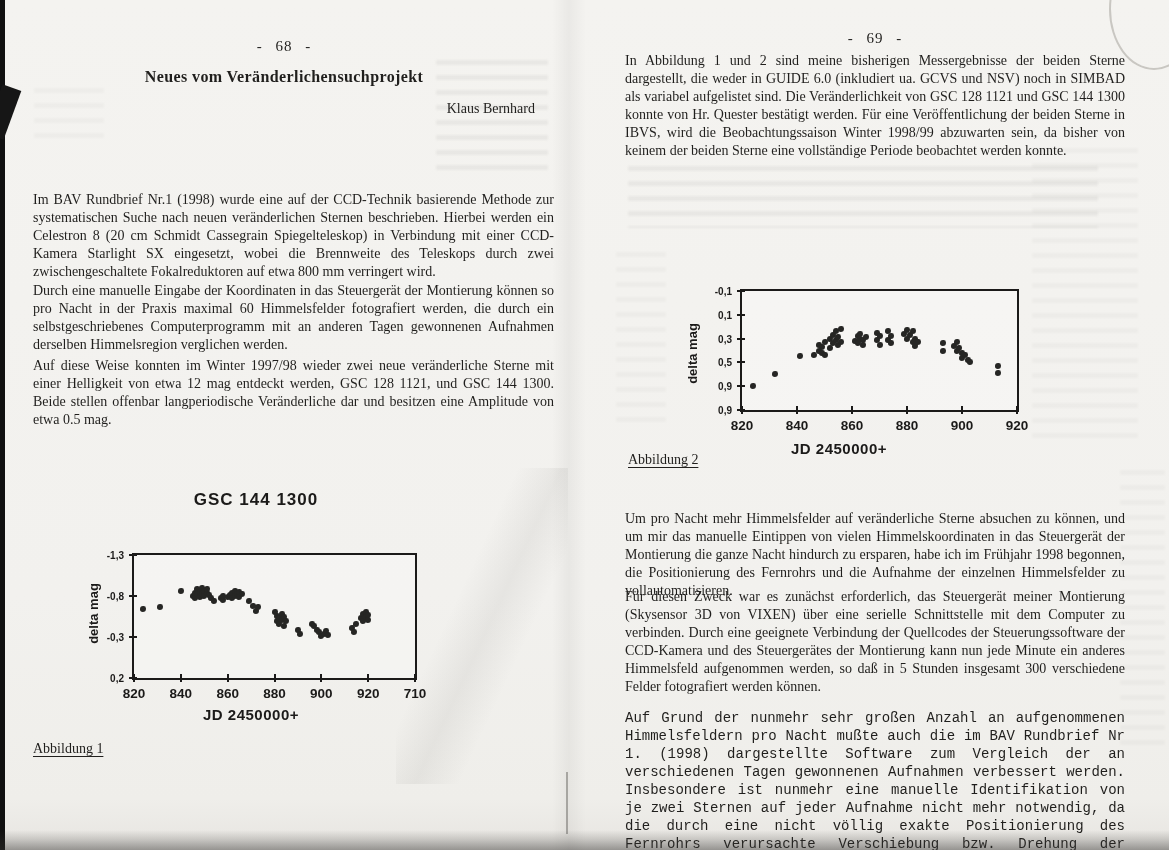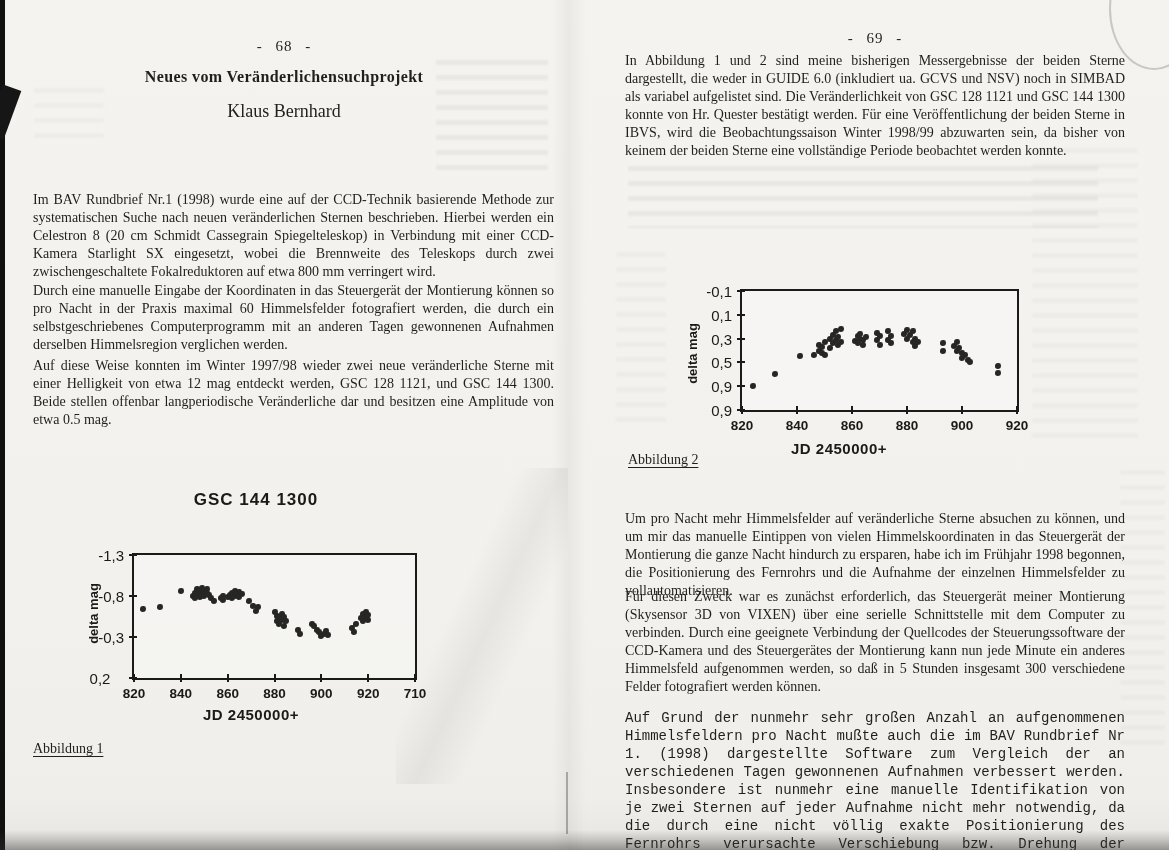--- a/index.html
+++ b/index.html
@@ -25,21 +25,21 @@
     background:linear-gradient(115deg,rgba(0,0,0,0) 38%,rgba(70,68,64,.07) 52%,rgba(0,0,0,0) 66%);}
   
   .page{position:absolute;top:0;height:850px;}
   #page-left{left:0;width:567px;}
   #page-right{left:575px;width:594px;}
   .page-number{position:absolute;font-size:15px;letter-spacing:1px;word-spacing:8px;text-align:center;}
   #page-left .page-number{top:38px;left:33px;width:502px;}
   #page-right .page-number{top:30px;left:50px;width:500px;}
   .doc-title{position:absolute;top:68px;left:33px;width:502px;text-align:center;
     font-size:16px;font-weight:bold;letter-spacing:.4px;}
-  .doc-author{position:absolute;top:101px;left:33px;width:502px;text-align:center;font-size:18px;}
+  .doc-author{position:absolute;top:101px;left:33px;width:502px;text-align:right;font-size:14px;}
   .para{position:absolute;font-size:14px;line-height:18px;text-align:justify;margin:0;}
   #p68-1{top:191px;left:33px;width:521px;}
   #p68-2{top:282px;left:33px;width:521px;}
   #p68-3{top:357px;left:33px;width:521px;}
   #p69-1{top:52px;left:50px;width:500px;}
   #p69-2{top:510px;left:50px;width:500px;}
   #p69-3{top:588px;left:50px;width:500px;}
   #p69-4{top:709px;left:50px;width:500px;font-family:Liberation Mono, monospace;}
   .fig-caption{position:absolute;font-size:14px;text-decoration:underline;text-underline-offset:3px;}
   #cap-1{top:741px;left:33px;}
@@ -56,21 +56,21 @@
   #chart-1 .plot-box{left:88px;top:55px;width:275px;height:119px;}
   .chart-xlabel{position:absolute;width:100%;text-align:center;font-size:15px;font-weight:bold;letter-spacing:.5px;}
   #chart-0 .chart-xlabel{top:228px;left:-5px;}
   #chart-1 .chart-xlabel{top:206px;left:-8px;}
   .chart-ylabel{position:absolute;width:100px;text-align:center;font-size:13px;font-weight:bold;transform:rotate(-90deg);}
   #chart-0 .chart-ylabel{left:-33px;top:128px;}
   #chart-1 .chart-ylabel{left:-10px;top:112px;}
   .xtick-mark{position:absolute;width:2px;height:8px;background:#1b1a19;}
   .ytick-mark{position:absolute;height:2px;width:8px;background:#1b1a19;}
   .xtick-label{position:absolute;transform:translateX(-50%);font-size:13.5px;font-weight:bold;white-space:nowrap;}
-  .ytick-label{position:absolute;width:48px;text-align:right;transform:translateY(-50%);font-size:15px;font-weight:normal;white-space:nowrap;}
+  .ytick-label{position:absolute;width:48px;text-align:right;transform:translateY(-50%);font-size:10px;font-weight:bold;white-space:nowrap;}
   .pt{position:absolute;width:6px;height:6px;background:#262624;border-radius:50% 42% 55% 46%;transform:translate(-50%,-50%);}
 </style>
 </head>
 <body>
 
 <div id="scan">
 
   <div class="edge-bar"></div>
   <div class="edge-wedge"></div>
   <div class="seam-shade"></div>
@@ -111,21 +111,21 @@
           <div class="xtick-label" style="left: 234.167px; top: 131px;">920</div>
           <div class="xtick-mark" style="left: 280px; bottom: -4px;"></div>
           <div class="xtick-label" style="left: 281px; top: 131px;">710</div>
           <div class="ytick-mark" style="top: -1px; left: -5px;"></div>
           <div class="ytick-label" style="top: 0px; left: -58px;">-1,3</div>
           <div class="ytick-mark" style="top: 40px; left: -5px;"></div>
           <div class="ytick-label" style="top: 41px; left: -58px;">-0,8</div>
           <div class="ytick-mark" style="top: 81px; left: -5px;"></div>
           <div class="ytick-label" style="top: 82px; left: -58px;">-0,3</div>
           <div class="ytick-mark" style="top: 122px; left: -5px;"></div>
-          <div class="ytick-label" style="top: 123px; left: -58px; text-align: center;">0,2</div>
+          <div class="ytick-label" style="top: 123px; left: -58px;">0,2</div>
           <div class="pt" style="left: 9.36667px; top: 54.12px;"></div>
           <div class="pt" style="left: 25.7583px; top: 51.66px;"></div>
           <div class="pt" style="left: 46.8333px; top: 36.08px;"></div>
           <div class="pt" style="left: 58.5417px; top: 41px;"></div>
           <div class="pt" style="left: 60.8833px; top: 37.72px;"></div>
           <div class="pt" style="left: 60.8833px; top: 43.46px;"></div>
           <div class="pt" style="left: 63.225px; top: 39.36px;"></div>
           <div class="pt" style="left: 63.225px; top: 34.44px;"></div>
           <div class="pt" style="left: 65.5667px; top: 36.9px;"></div>
           <div class="pt" style="left: 65.5667px; top: 41.82px;"></div>

